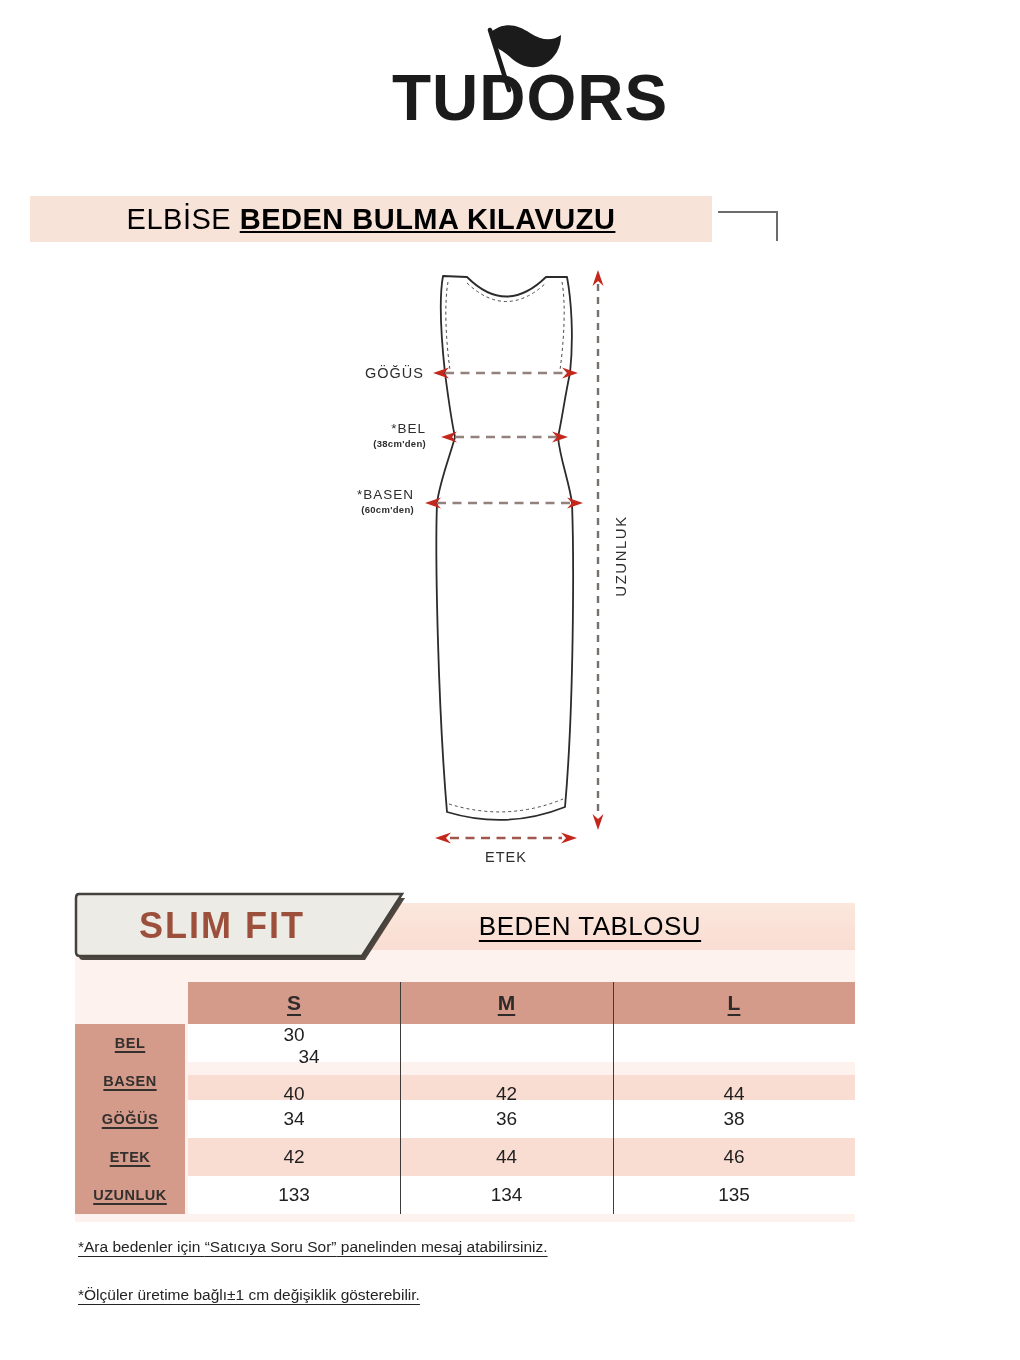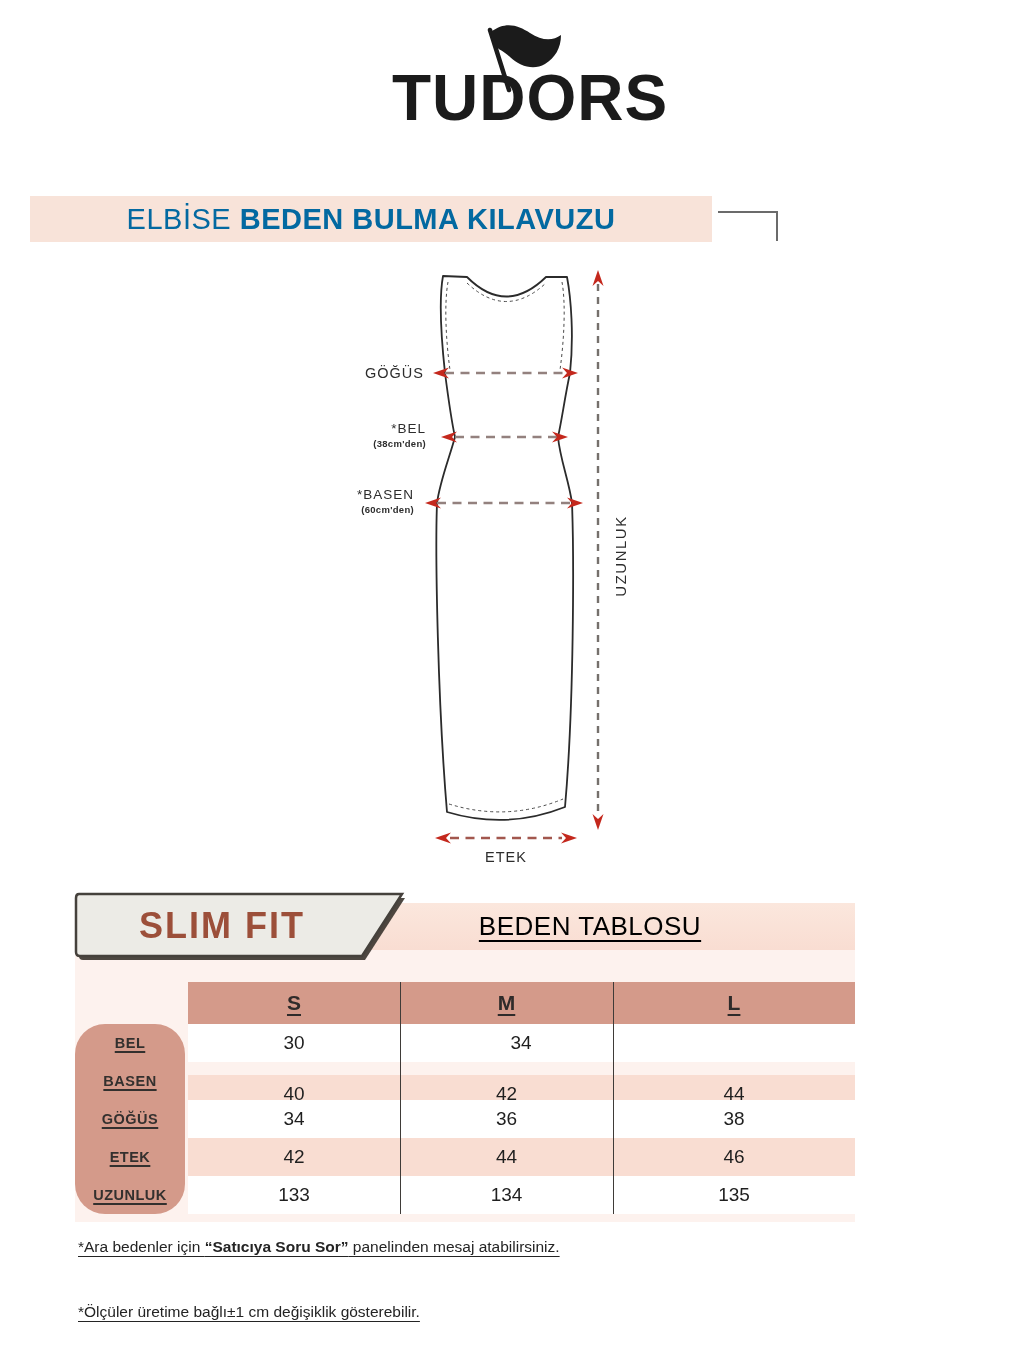--- a/index.html
+++ b/index.html
@@ -9,24 +9,24 @@
   }
   .abs{position:absolute;}
 
   
   #logo{left:370px;top:20px;width:320px;height:115px;}
 
   
   #banner{
     left:30px;top:196px;width:682px;height:46px;background:#f8e3d9;
     display:flex;align-items:center;justify-content:center;
-    color:#0369a1;font-size:29px;letter-spacing:.5px;white-space:pre;
+    color:#000000;font-size:29px;letter-spacing:.5px;white-space:pre;
   }
   #banner .light{font-weight:400;}
-  #banner .bold{font-weight:800;}
+  #banner .bold{font-weight:800;text-decoration:underline;}
   #bracket{
     left:718px;top:211px;width:58px;height:28px;
     border-top:2px solid #6b6b6b;border-right:2px solid #6b6b6b;
   }
 
   
   #diagram{left:350px;top:256px;width:330px;height:630px;}
   .dress-line{fill:#ffffff;stroke:#2b2b2b;stroke-width:1.8;stroke-linejoin:round;}
   .stitch{fill:none;stroke:#4a4a4a;stroke-width:1;stroke-dasharray:3 3;}
   .mline{fill:none;stroke:#93817e;stroke-width:2.6;stroke-dasharray:9 6.5;}
@@ -59,40 +59,40 @@
   
   #header-row{
     left:188px;top:982px;width:667px;height:42px;background:#d49a8a;
     display:flex;align-items:stretch;
   }
   .hcell{display:flex;align-items:center;justify-content:center;
     font-size:21px;font-weight:700;color:#2f2b2a;
     text-decoration:underline;text-underline-offset:4px;text-decoration-thickness:2px;}
   .hcell.c1{width:212px;} .hcell.c2{width:213px;} .hcell.c3{width:242px;}
 
-  #label-col{left:75px;top:1024px;width:110px;background:#d49a8a;border-radius:30px;}
+  #label-col{left:75px;top:1024px;width:110px;background:#d49a8a;}
   .lcell{height:38px;display:flex;align-items:center;justify-content:center;
     font-size:14.5px;font-weight:700;color:#33302e;letter-spacing:.5px;
     text-decoration:underline;text-underline-offset:3px;text-decoration-thickness:1.5px;}
 
   .drow{left:188px;width:667px;height:38px;display:flex;position:absolute;}
   .drow.white{background:#ffffff;} .drow.pink{background:#f9ddd2;}
   .vcell{display:flex;align-items:center;justify-content:center;font-size:19px;color:#1f1f1f;}
   .vcell.c1{width:212px;} .vcell.c2{width:213px;} .vcell.c3{width:242px;}
 
   .vsep{width:1.5px;background:#3f3b38;top:982px;height:232px;}
 
   
   .footnote{
     left:78px;font-size:15.5px;color:#242424;white-space:pre;
     text-decoration:underline;text-underline-offset:4px;text-decoration-thickness:1px;
   }
   #footnote-1{top:1238px;}
-  #footnote-2{top:1286px;margin-top:17px;}
-  .footnote b{font-weight:700;}
+  #footnote-2{top:1286px;}
+  .footnote b{font-weight:400;}
 </style>
 </head>
 <body>
 
 <div id="page">
 
   <svg id="logo" class="abs" viewBox="0 0 320 115">
     <g>
       <line x1="120" y1="10" x2="139" y2="70" stroke="#1b1b1b" stroke-width="4.5" stroke-linecap="round"></line>
       <path fill="#1b1b1b" d="M121,12 C135,1 148,5 160,13 C172,21 183,21 191,15
@@ -172,21 +172,21 @@
   </div>
 
   <div id="label-col" class="abs">
     <div class="lcell">BEL</div>
     <div class="lcell">BASEN</div>
     <div class="lcell">GÖĞÜS</div>
     <div class="lcell">ETEK</div>
     <div class="lcell">UZUNLUK</div>
   </div>
 
-  <div class="drow white" style="top:1024px;">
+  <div class="drow white" style="top:1024px;flex-direction:column;">
     <div class="vcell c1">30</div>
     <div class="vcell c3">34</div>
   </div>
   <div class="drow pink" style="top:1062px;margin-top:13px;">
     <div class="vcell c1">40</div>
     <div class="vcell c2">42</div>
     <div class="vcell c3">44</div>
   </div>
   <div class="drow white" style="top:1100px;">
     <div class="vcell c1">34</div>

